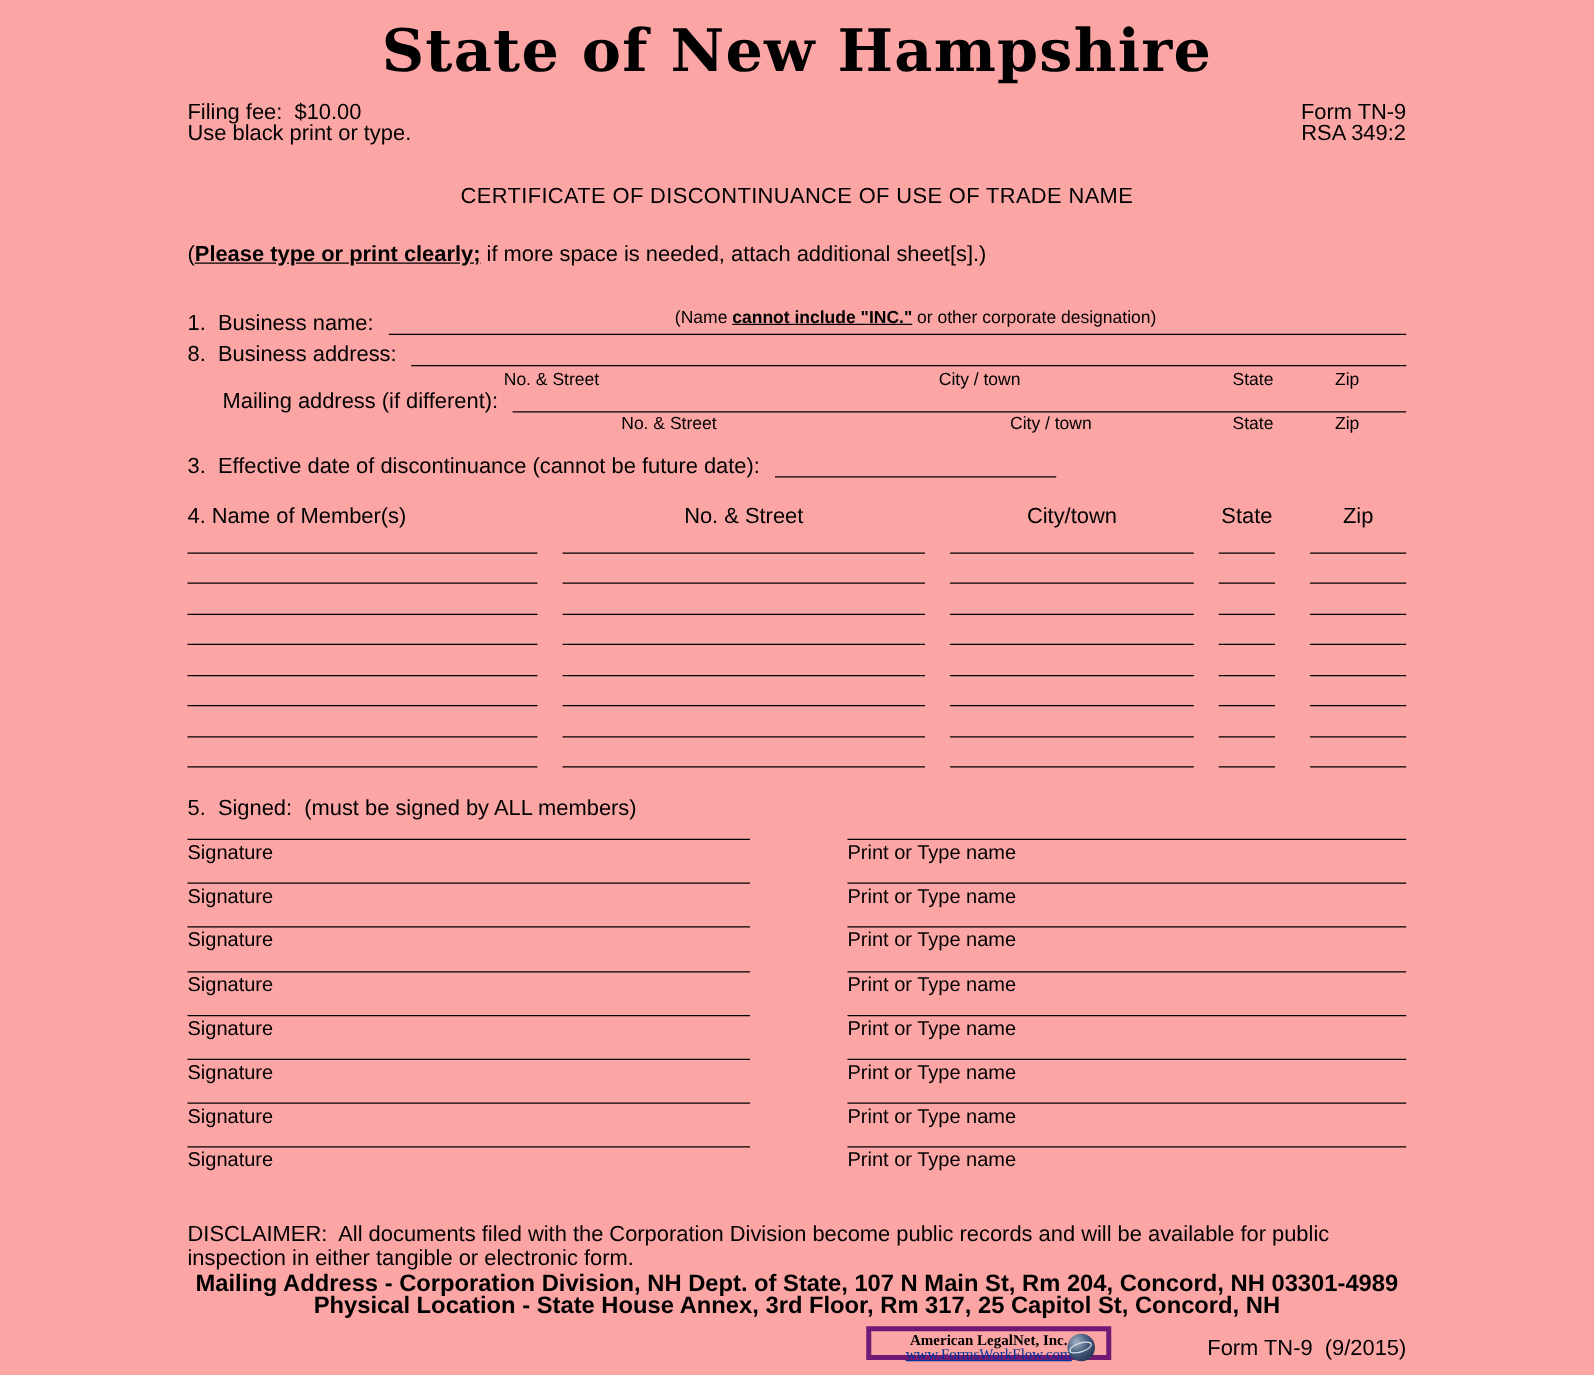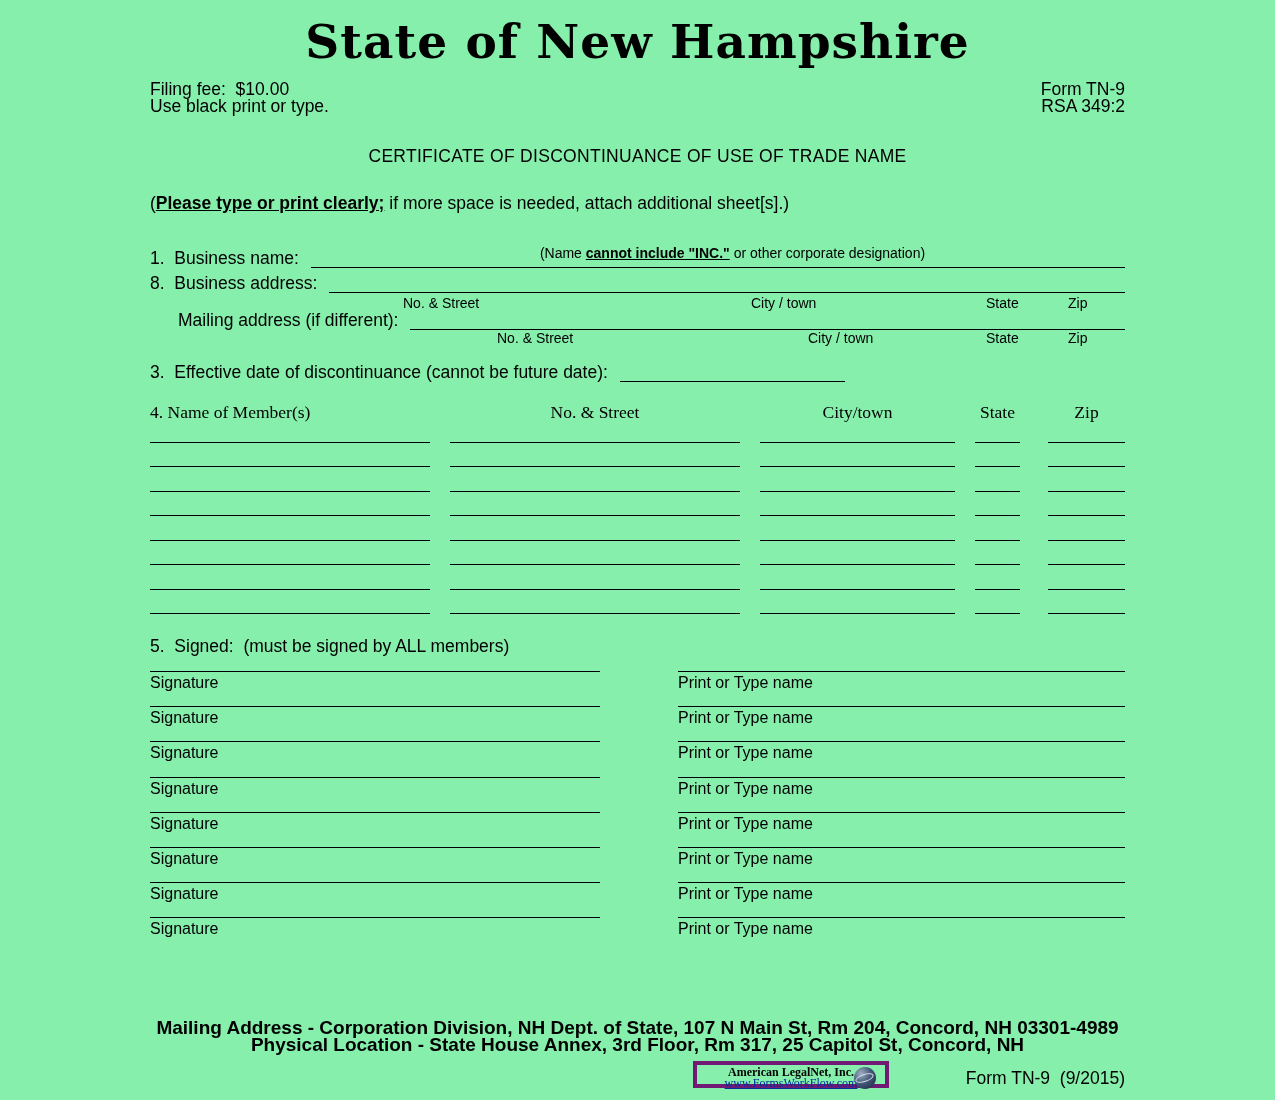--- a/index.html
+++ b/index.html
@@ -1,36 +1,36 @@
 <!DOCTYPE html>
 <html><head>
 <meta charset="utf-8">
 <style>
   html,body{margin:0;padding:0;background:#fff;}
   .page{
     position:relative;
     width:1275px;height:1100px;
-    background:#86efac;
+    background:#fca5a5;
     font-family:"Liberation Sans",sans-serif;
     font-size:17.5px;
     color:#000;
     overflow:hidden;
   }
   [data-bind]{white-space:pre-wrap;}
 
   .gothic-title{
     position:absolute;top:14px;left:0;width:100%;
     text-align:center;margin:0;
     font-family:"DejaVu Serif",serif;
     font-weight:bold;font-size:47px;line-height:56px;
     letter-spacing:1px;
   }
 
   .meta{position:absolute;top:81px;left:150px;width:975px;display:flex;justify-content:space-between;line-height:17px;}
-  .meta-right{text-align:right;}
+  .meta-right{text-align:center;}
 
   .form-title{position:absolute;top:146px;left:0;width:100%;text-align:center;letter-spacing:.3px;}
 
   .type-note{position:absolute;top:193px;left:150px;}
   .bu{font-weight:bold;text-decoration:underline;}
 
   .row{position:absolute;left:150px;display:flex;align-items:flex-end;height:20px;}
   .lbl{white-space:pre;}
   .fill-line{flex:1;margin-left:12px;border-bottom:1.4px solid #000;align-self:stretch;margin-bottom:1px;}
 
@@ -44,21 +44,21 @@
   .sub1{top:295px;}
   .sub1 .p-street{left:253px;} .sub1 .p-city{left:601px;} .sub1 .p-state{left:836px;} .sub1 .p-zip{left:918px;}
   .mailing{top:311px;left:178px;width:947px;}
   .sub2{top:330px;}
   .sub2 .p-street{left:347px;} .sub2 .p-city{left:658px;} .sub2 .p-state{left:836px;} .sub2 .p-zip{left:918px;}
 
   .item3{top:363px;}
   .item3 .fill-line{flex:none;width:225px;}
 
   .m-head{position:absolute;top:402px;left:150px;width:975px;display:flex;}
-  .m-head div{white-space:nowrap;font-family:Liberation Serif, serif;}
+  .m-head div{white-space:nowrap;}
   .h1{width:280px;margin-right:20px;}
   .h2{width:290px;margin-right:20px;text-align:center;}
   .h3{width:195px;margin-right:20px;text-align:center;}
   .h4{width:45px;margin-right:28px;text-align:center;}
   .h5{width:77px;text-align:center;}
 
   .member-rows{position:absolute;top:418px;left:150px;width:975px;}
   .m-row{display:flex;height:24.5px;}
   .m-row span{display:block;border-bottom:1.4px solid #000;}
   .c1{width:280px;margin-right:20px;}
@@ -298,20 +298,21 @@
           <div class="s-line"></div>
           <div class="s-label" data-bind="item5.signature_label">Signature</div>
         </div>
       <div class="s-cell right">
           <div class="s-line"></div>
           <div class="s-label" data-bind="item5.print_label">Print or Type name</div>
         </div>
     </div>
   </div>
 
+  <div class="disclaimer" data-bind="disclaimer">DISCLAIMER:  All documents filed with the Corporation Division become public records and will be available for public inspection in either tangible or electronic form.</div>
 
   <div class="footer-bold">
     <div data-bind="footer.mailing_address">Mailing Address - Corporation Division, NH Dept. of State, 107 N Main St, Rm 204, Concord, NH 03301-4989</div>
     <div data-bind="footer.physical_location">Physical Location - State House Annex, 3rd Floor, Rm 317, 25 Capitol St, Concord, NH</div>
   </div>
 
   <div class="legalnet-box">
     <div class="aln-name" data-bind="footer.legalnet_name">American LegalNet, Inc.</div>
     <div class="aln-url" data-bind="footer.legalnet_url">www.FormsWorkFlow.com</div>
     <div class="globe"></div>

